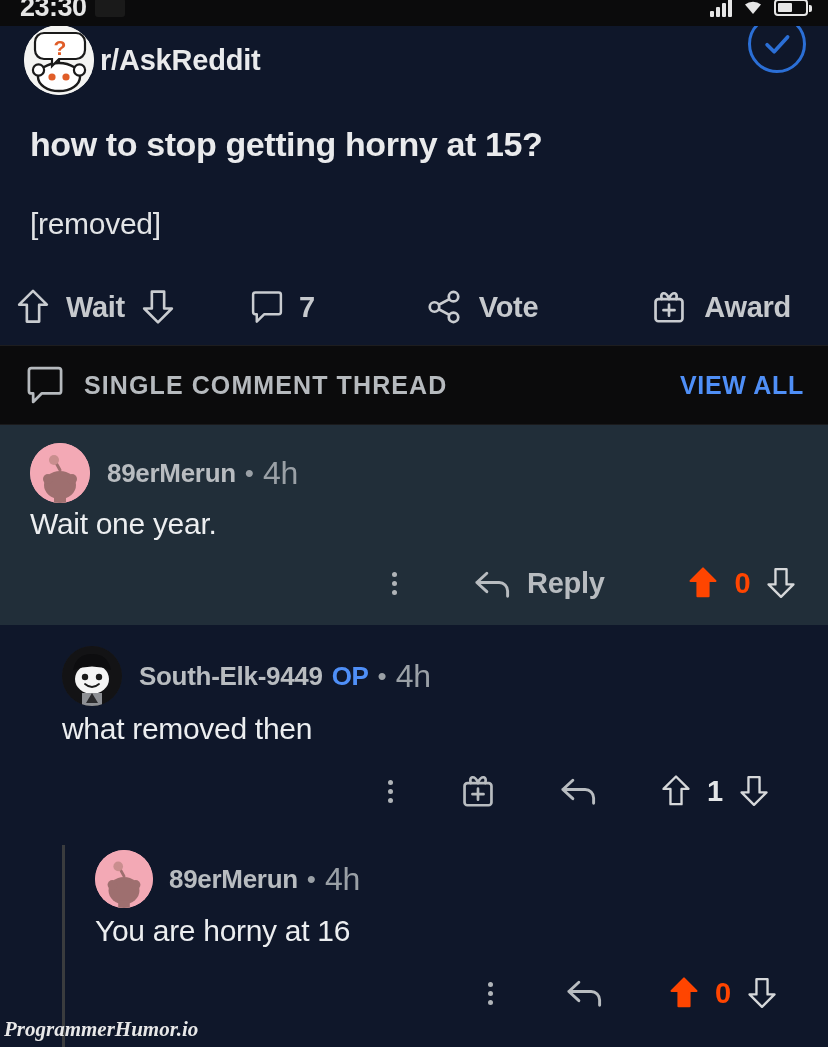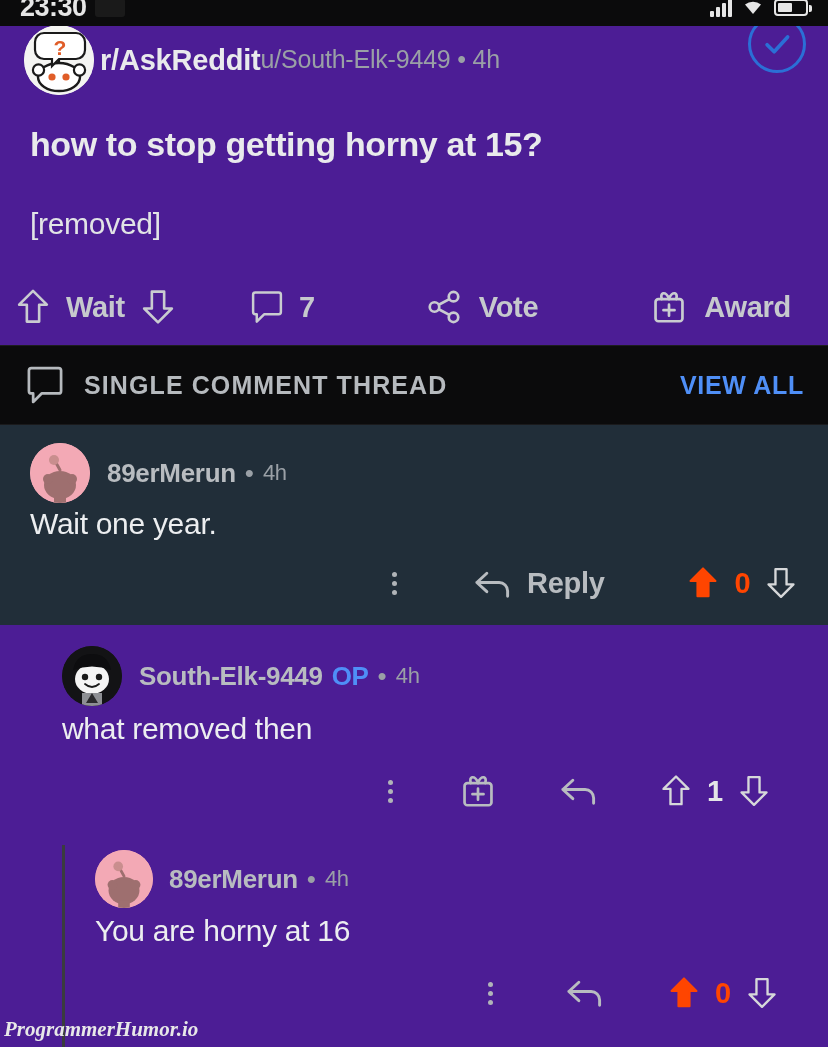--- a/index.html
+++ b/index.html
@@ -2,21 +2,21 @@
 <html><head>
 <meta charset="utf-8">
 <style>
   * { margin:0; padding:0; box-sizing:border-box; }
   html, body {
     width:828px; height:1047px;
     background:#0b0b0c;
     font-family:"Liberation Sans", sans-serif;
     overflow:hidden;
   }
-  #screen { position:relative; width:828px; height:1047px; background:#4c1d95; }
+  #screen { position:relative; width:828px; height:1047px; background:#0f172a; }
 
   
   .statusbar {
     position:absolute; top:0; left:0; width:828px; height:26px;
     background:#0b0b0c; color:#d8d8d8;
     display:flex; align-items:center; justify-content:space-between;
     padding:0 20px; z-index:5;
   }
   .status-left { display:flex; align-items:center; gap:8px; font-size:27px; font-weight:700;
                  color:#e6e6e6; letter-spacing:-0.5px; position:relative; top:-6px; }
@@ -68,21 +68,21 @@
   .sct-viewall { margin-left:auto; font-size:25px; font-weight:700; color:#4f8ff7; letter-spacing:0.7px; }
 
   
   .comment { position:absolute; width:828px; }
   .c-highlight { background:#212e39; }
   .c-head { display:flex; align-items:center; }
   .c-avatar { border-radius:50%; flex:0 0 auto; position:relative; overflow:hidden; }
   .c-user { font-size:26px; font-weight:700; color:#b8bcc0; letter-spacing:-0.3px; }
   .c-op { font-size:26px; font-weight:700; color:#4f8ff7; margin-left:9px; letter-spacing:-0.3px; }
   .c-dot { font-size:26px; color:#9aa0a6; margin:0 9px; }
-  .c-age { font-size:22px; color:#9aa0a6; letter-spacing:-0.3px; }
+  .c-age { font-size:32px; color:#9aa0a6; letter-spacing:-0.3px; }
   .c-body { font-size:30px; color:#eceef0; letter-spacing:-0.3px; }
   .c-actions { display:flex; align-items:center; }
   .kebab { display:flex; flex-direction:column; gap:4px; align-items:center; }
   .kebab span { width:5px; height:5px; border-radius:50%; background:#b0b4b8; display:block; }
   .reply-label { font-size:29px; font-weight:700; color:#b8bcc0; margin-left:14px; letter-spacing:-0.3px; }
   .vcount { font-size:29px; font-weight:700; letter-spacing:-0.3px; }
   .vcount.up { color:#ff4500; }
   .vcount.neutral { color:#e3e5e7; }
   .threadline { position:absolute; width:3px; background:#3a3c3e; }
 
@@ -125,21 +125,20 @@
         <circle cx="14.5" cy="45" r="5.6" fill="#fff" stroke="#1a1a1a" stroke-width="2.2"></circle>
         <circle cx="55.5" cy="45" r="5.6" fill="#fff" stroke="#1a1a1a" stroke-width="2.2"></circle>
         <path d="M35 39 L35 32" stroke="#1a1a1a" stroke-width="2.2" fill="none"></path>
         <circle cx="35" cy="30" r="3.2" fill="#fff" stroke="#1a1a1a" stroke-width="2"></circle>
         <path d="M20 8 h32 a9 9 0 0 1 9 9 v8 a9 9 0 0 1 -9 9 h-17 l-7 7 v-7 h-8 a9 9 0 0 1 -9 -9 v-8 a9 9 0 0 1 9 -9 z" fill="#fff" stroke="#1a1a1a" stroke-width="2.2"></path>
         <text x="36" y="30" font-family="Liberation Sans, sans-serif" font-size="21" font-weight="700" fill="#e05d28" text-anchor="middle">?</text>
       </svg>
     </div>
     <div class="sub-meta">
       <div class="sub-name">r/AskReddit</div>
-      <div class="post-author">u/South-Elk-9449 • 4h</div>
     </div>
   </div>
 
   <div class="join-btn">
     <svg width="34" height="34" viewBox="0 0 24 24">
       <path d="M5 12.5 L10 17.5 L19.5 7" stroke="#2b6fd6" stroke-width="2.6" fill="none" stroke-linecap="round" stroke-linejoin="round"></path>
     </svg>
   </div>
 
   <div class="post-title">how to stop getting horny at 15?</div>

